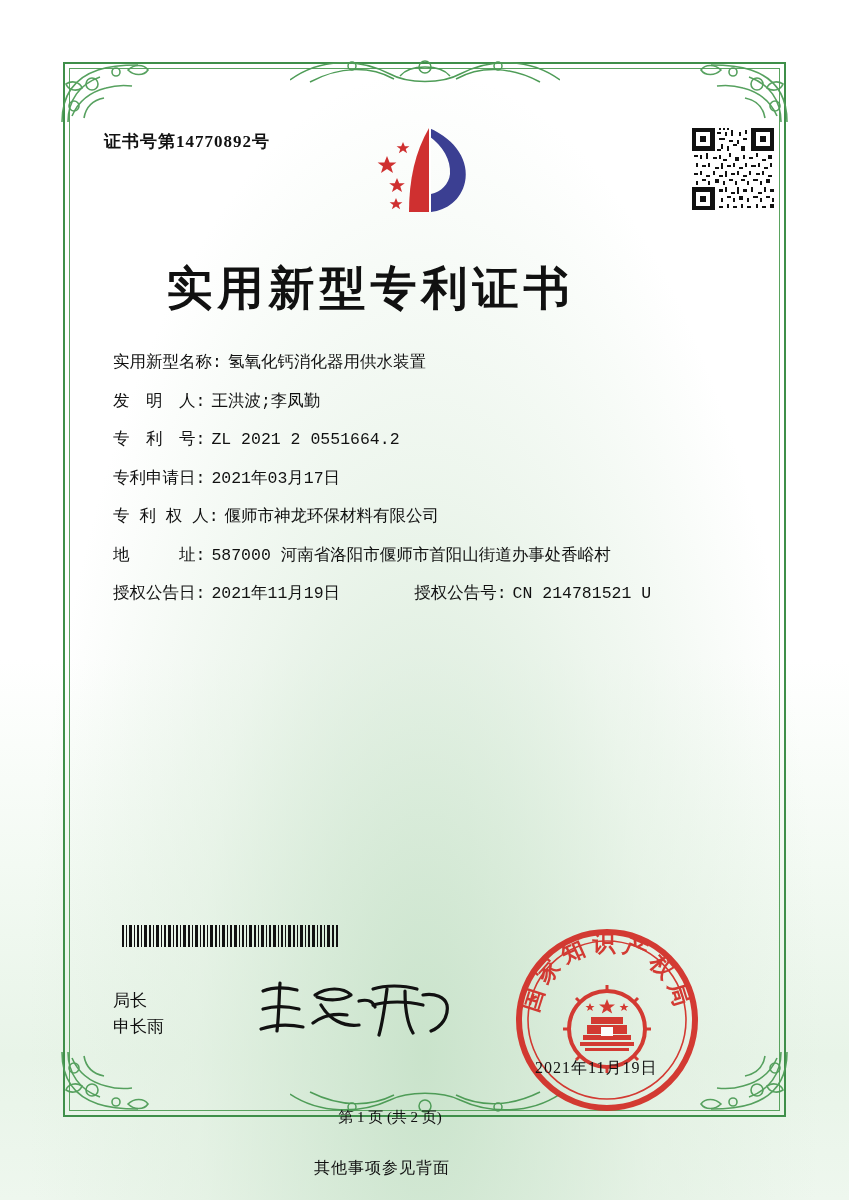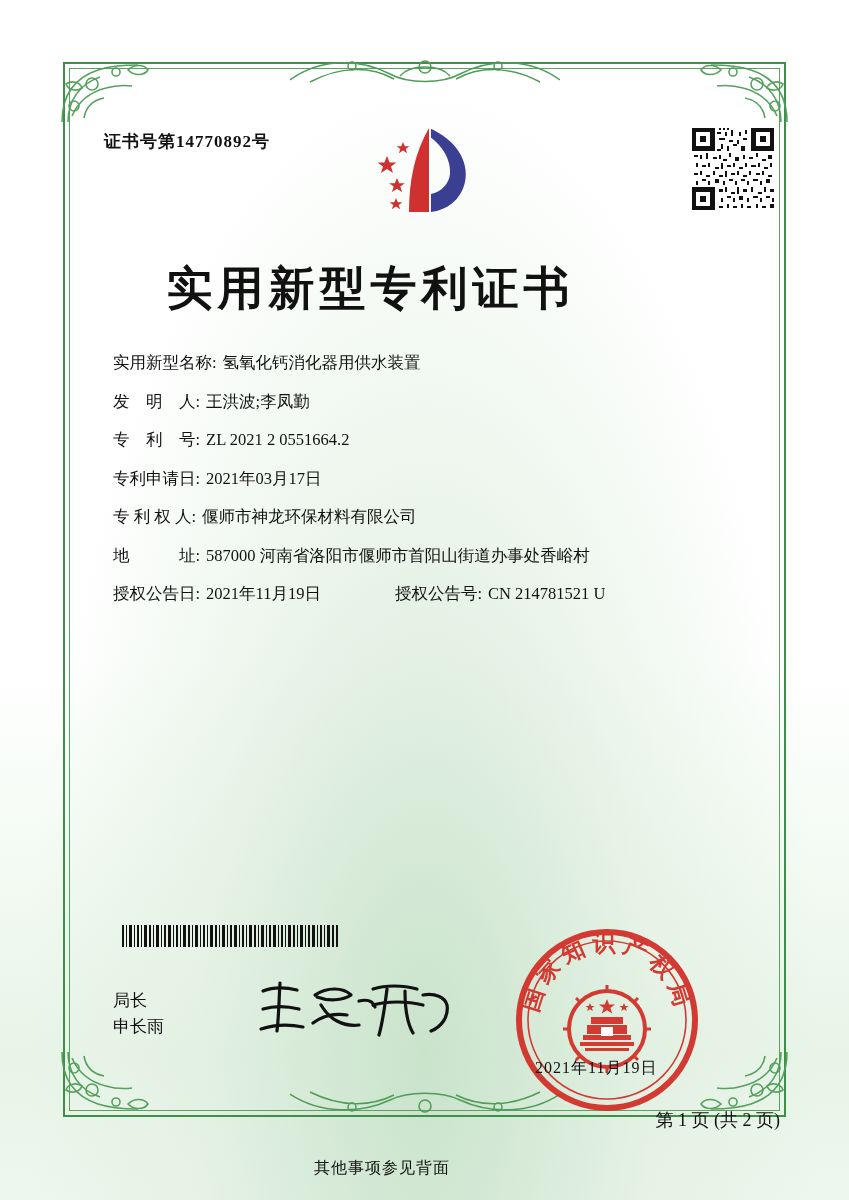--- a/index.html
+++ b/index.html
@@ -133,20 +133,21 @@
     top: 352px;
     width: 640px;
   }
   .field-row {
     display: flex;
     align-items: baseline;
     margin-bottom: 16.5px;
     font-size: 16.5px;
     line-height: 22px;
     white-space: nowrap;
+    font-family: Liberation Mono, monospace;
   }
   .field-label {
     color: #111;
   }
   .field-value {
     margin-left: 6px;
     color: #111;
   }
 
   
@@ -219,22 +220,22 @@
     color: #111;
     letter-spacing: 1px;
   }
 
   
   .page-no {
     position: absolute;
     left: 0;
     top: 1108px;
     width: 780px;
-    text-align: right;
-    font-size: 18px;
+    text-align: center;
+    font-size: 15px;
   }
   .footnote {
     position: absolute;
     left: 0;
     top: 1158px;
     width: 764px;
     text-align: center;
     font-size: 16px;
     letter-spacing: 1px;
   }

